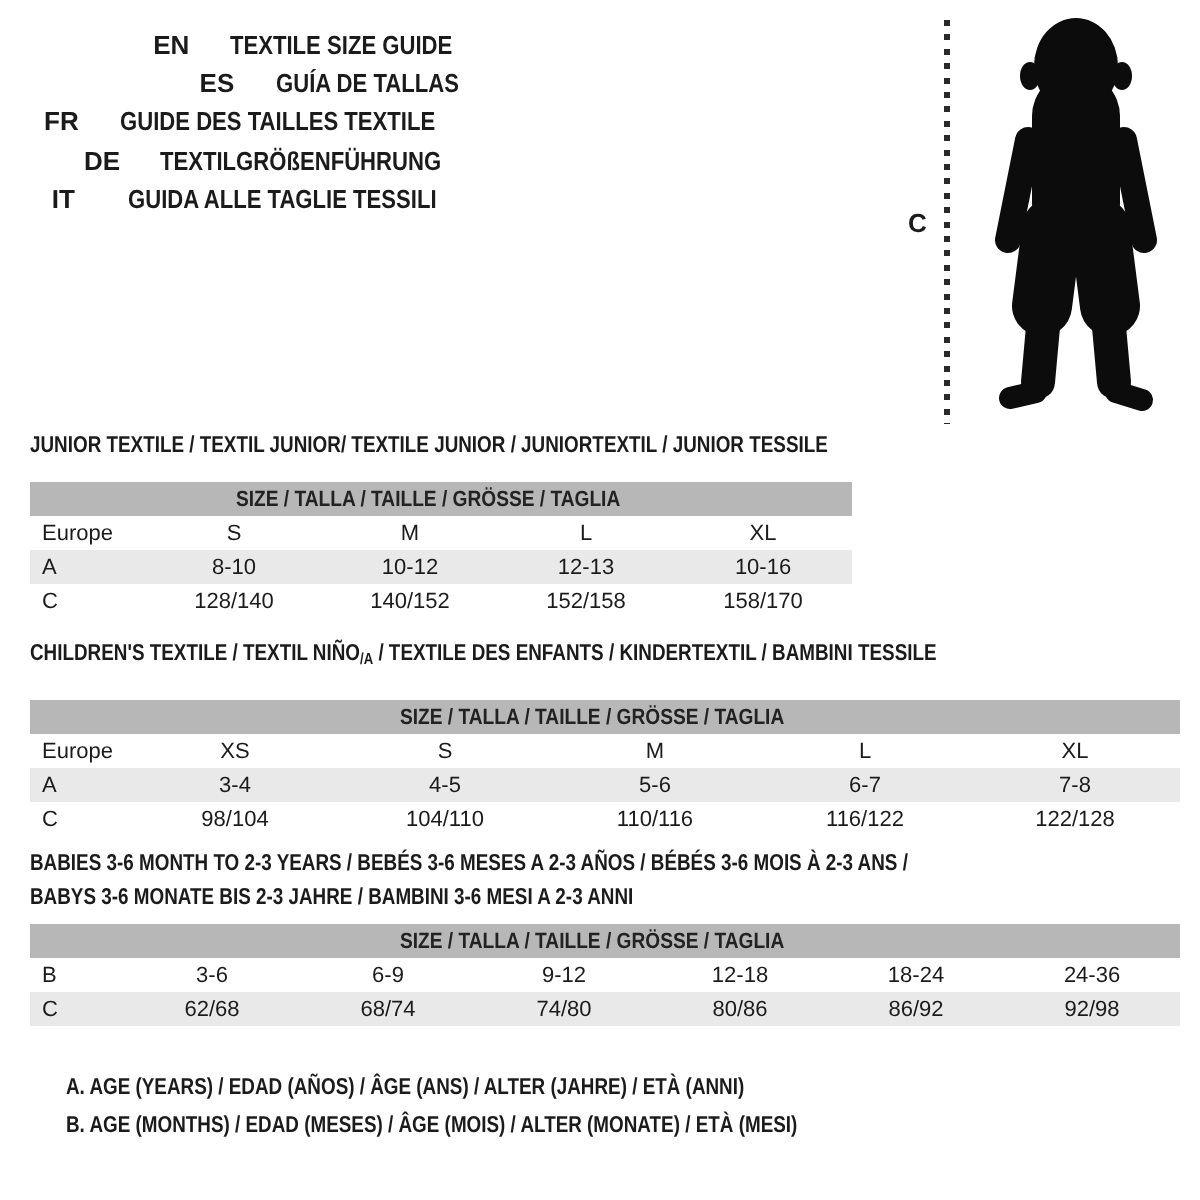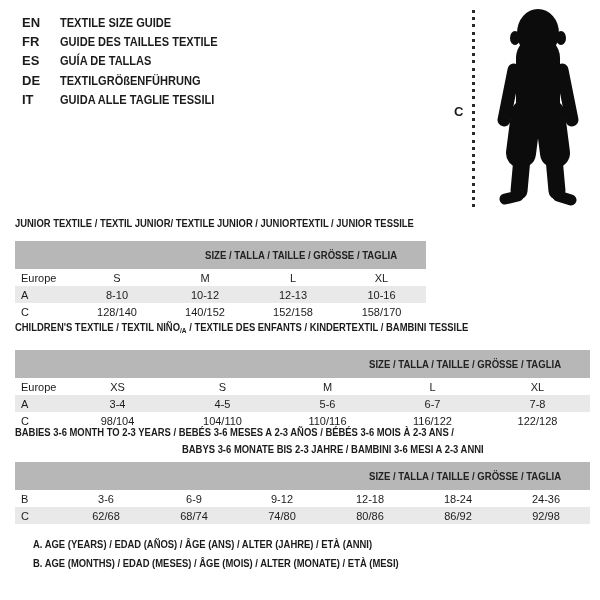--- a/index.html
+++ b/index.html
@@ -11,72 +11,72 @@
   }
   #canvas { position:absolute; inset:0; width:600px; height:600px; background:#fff; overflow:hidden; }
 
   
   .cond { display:inline-block; transform:scaleX(.82); transform-origin:0 50%; white-space:nowrap; }
   .cond85 { display:inline-block; transform:scaleX(.85); transform-origin:0 50%; white-space:nowrap; }
   .cond87 { display:inline-block; transform:scaleX(.87); transform-origin:0 50%; white-space:nowrap; }
 
   
   .lang-block { position:absolute; left:22px; top:13px; }
-  .lang-row { display:flex; align-items:center; height:19.2px; }
+  .lang-row { display:flex; align-items:center; height:19.2px;justify-content:flex-end; }
   .lang-code { width:38px; font-weight:bold; font-size:13px; flex:0 0 38px; }
   .lang-label { font-weight:bold; font-size:13px; }
 
   
   .figure-area { position:absolute; left:450px; top:0; width:150px; height:230px; }
   .height-line {
     position:absolute; left:22px; top:10px; width:3px; height:202px;
     background-image:repeating-linear-gradient(to bottom, #2a2a2a 0px, #2a2a2a 3px, transparent 3px, transparent 7.2px);
   }
   .height-label { position:absolute; left:4px; top:104px; font-weight:bold; font-size:13px; }
   .baby-svg { position:absolute; left:30px; top:6px; }
 
   
   .sec-title { position:absolute; left:15px; font-weight:bold; font-size:11.5px; line-height:14px; }
   .sec-title .subscript { font-size:8px; vertical-align:-2px; }
-  .two-line { line-height:16.8px;text-align:right; }
+  .two-line { line-height:16.8px; }
 
   
   .size-table { position:absolute; border-collapse:collapse; table-layout:fixed; }
   .size-table td {
     font-size:11px; height:17px; text-align:center; vertical-align:middle;
     padding:0; color:#1b1b1b; overflow:hidden;
   }
   .size-table td.rowlabel { text-align:left; padding-left:6px; }
   .size-table tr.band td {
-    background:#b7b7b7; height:28px; font-size:11px; font-weight:bold;
-    text-align:right; padding-left:16px; color:#222;
+    background:#b7b7b7; height:17px; font-size:11px; font-weight:bold;
+    text-align:center; padding-left:16px; color:#222;
   }
   .size-table tr.shaded td { background:#e9e9e9; }
 
   
   .footnotes { position:absolute; left:33px; top:535px; }
   .footnote { font-weight:bold; font-size:11.5px; line-height:18.6px; }
 </style>
 </head>
 <body>
 
 <div id="canvas">
 
   <div class="lang-block">
     <div class="lang-row">
       <span class="lang-code">EN</span>
       <span class="lang-label cond85">TEXTILE SIZE GUIDE</span>
     </div>
     <div class="lang-row">
+      <span class="lang-code">ES</span>
+      <span class="lang-label cond85">GUÍA DE TALLAS</span>
+    </div>
+    <div class="lang-row">
       <span class="lang-code">FR</span>
       <span class="lang-label cond85">GUIDE DES TAILLES TEXTILE</span>
-    </div>
-    <div class="lang-row">
-      <span class="lang-code">ES</span>
-      <span class="lang-label cond85">GUÍA DE TALLAS</span>
     </div>
     <div class="lang-row">
       <span class="lang-code">DE</span>
       <span class="lang-label cond85">TEXTILGRÖßENFÜHRUNG</span>
     </div>
     <div class="lang-row">
       <span class="lang-code">IT</span>
       <span class="lang-label cond85">GUIDA ALLE TAGLIE TESSILI</span>
     </div>
   </div>

